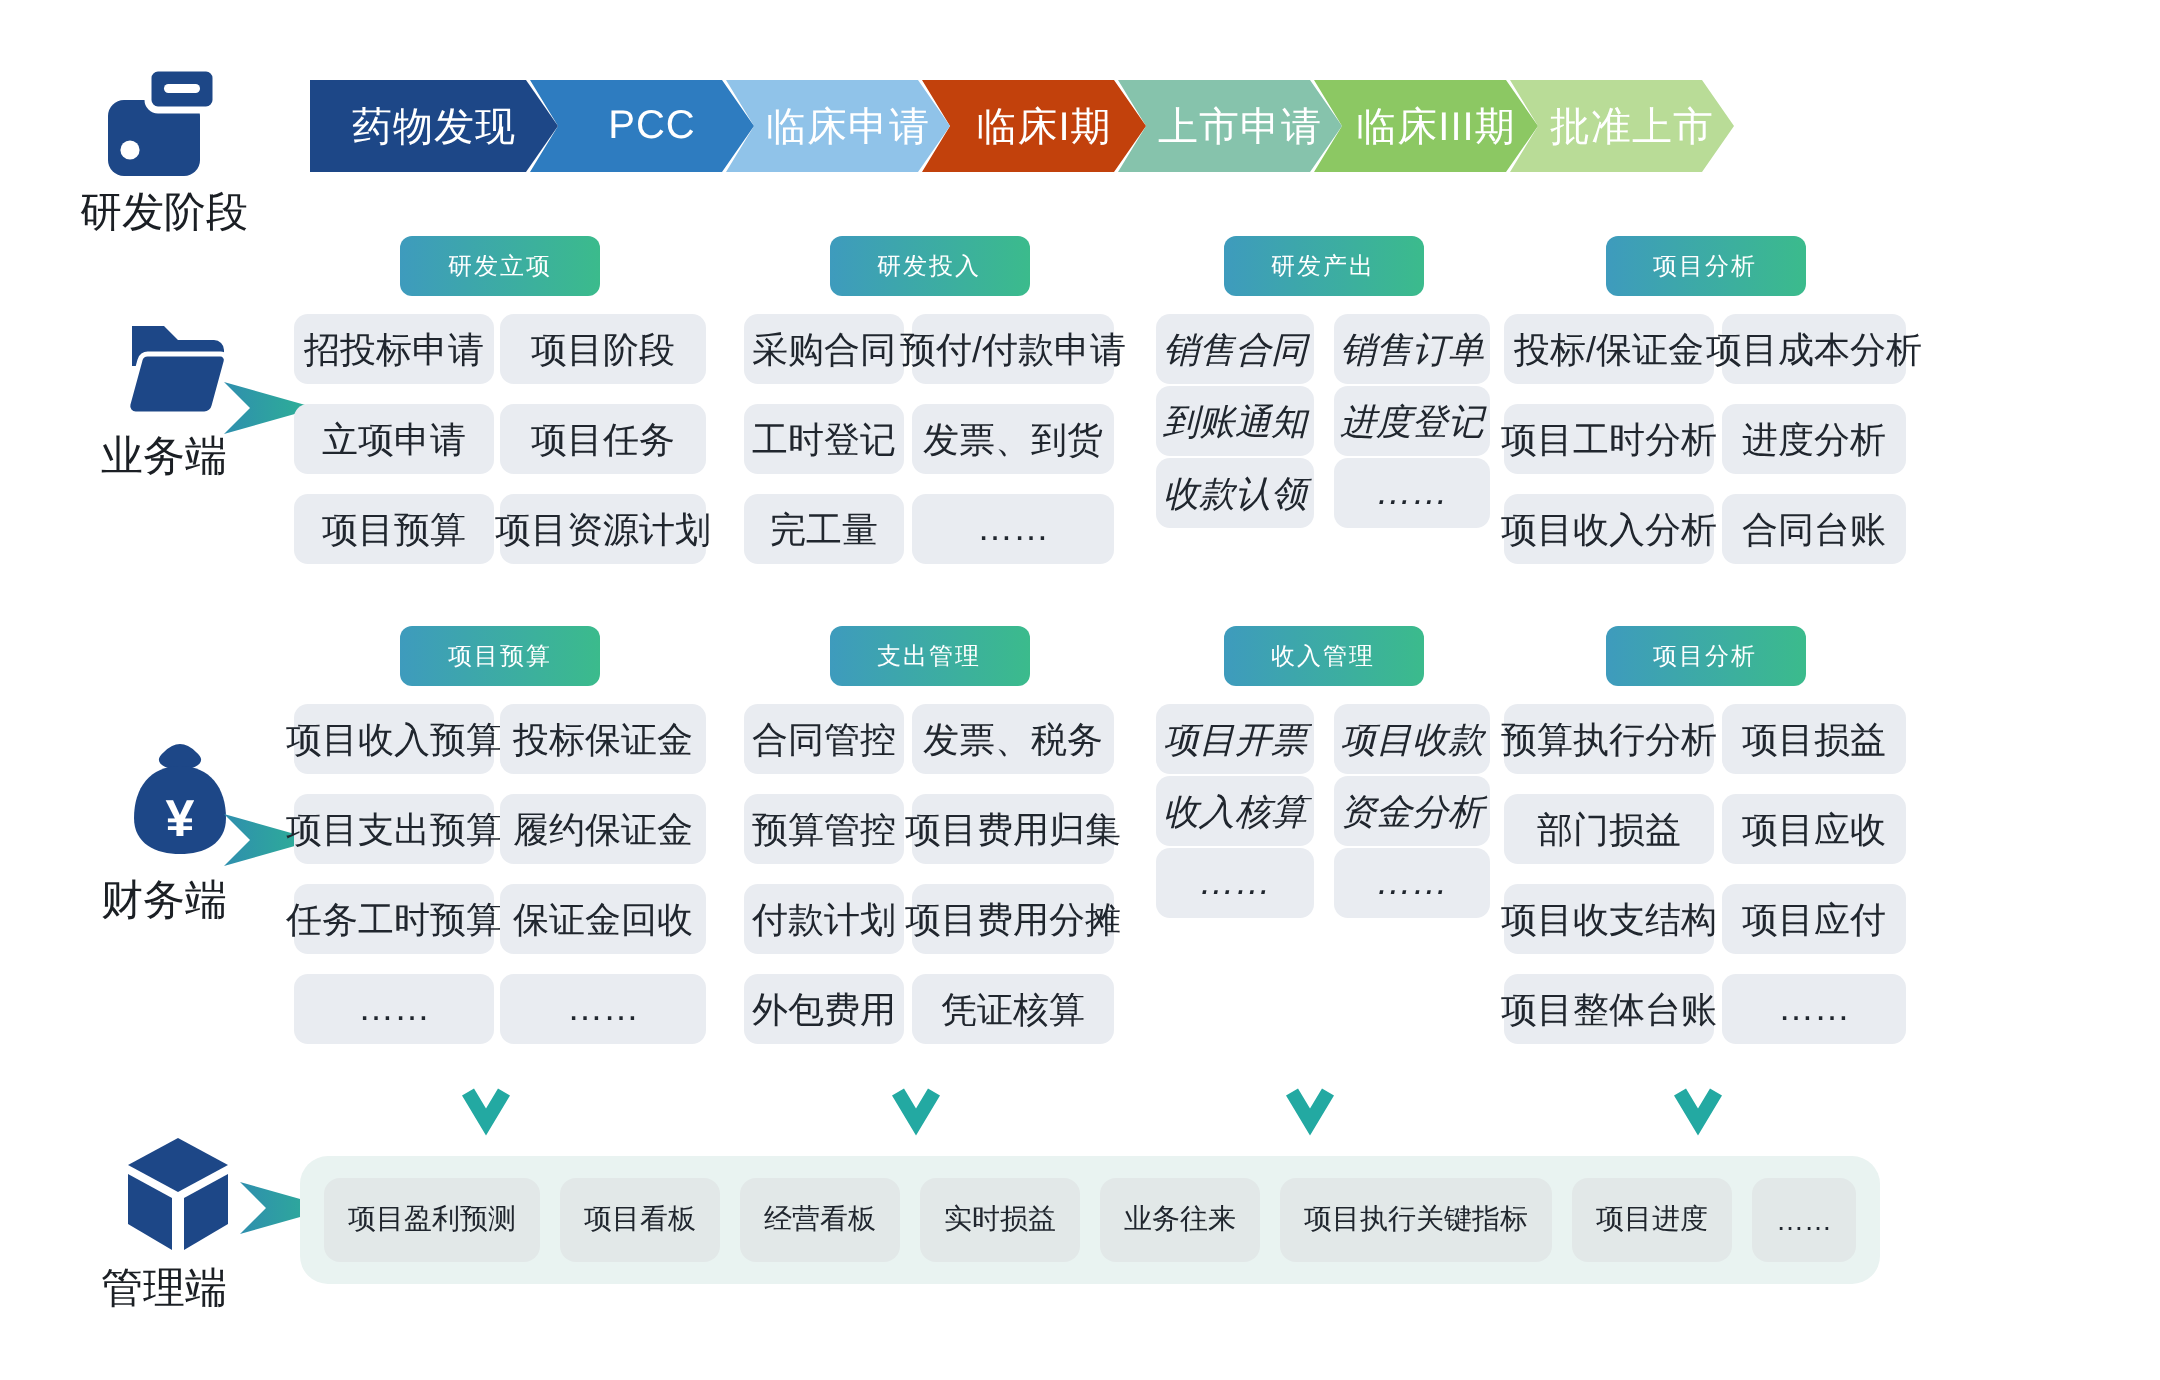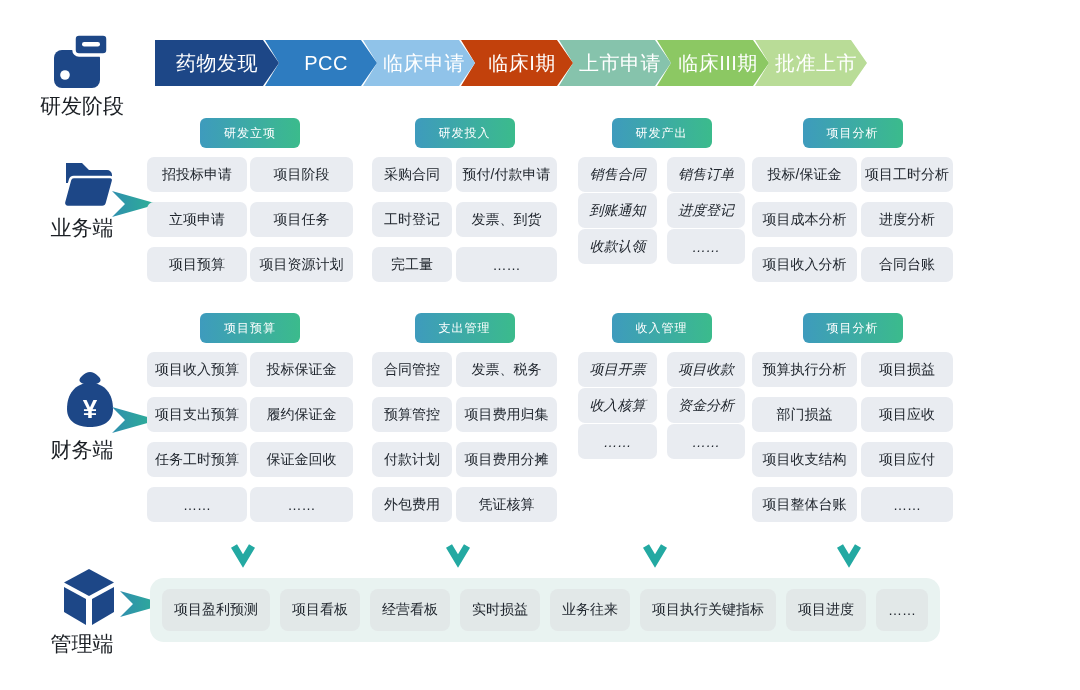--- a/index.html
+++ b/index.html
@@ -42,21 +42,21 @@
     display:flex; align-items:center; justify-content:center;
   }
   .group-grid { display:grid; justify-content:center; }
   .g0 .group-grid { grid-template-columns:100px 103px; gap:10px 3px; }
   .g1 .group-grid { grid-template-columns:80px 101px;  gap:10px 4px; }
   .g2 .group-grid { grid-template-columns:79px 78px;   gap:1px 10px;font-style:italic; }
   .g3 .group-grid { grid-template-columns:105px 92px;  gap:10px 4px; }
   .cell {
     height:35px; border-radius:7px; background:#e9ecf1;
     display:flex; align-items:center; justify-content:center;
-    font-size:14px; color:#20262e; white-space:nowrap; padding:0 3px;
+    font-size:18px; color:#20262e; white-space:nowrap; padding:0 3px;
   }
 
   
   .v-arrow { position:absolute; top:543px; width:24px; height:26px; }
   #mgmt-container {
     position:absolute; left:150px; top:578px; width:790px; height:64px;
     border-radius:14px; background:#e9f3f1;
     display:flex; align-items:center; padding:0 12px; gap:10px;
   }
   .mgmt-cell {
@@ -154,22 +154,22 @@
           <div class="cell">到账通知</div>
           <div class="cell">进度登记</div>
           <div class="cell">收款认领</div>
           <div class="cell">……</div>
         </div>
       </div>
       <div class="group g3">
         <div class="group-header">项目分析</div>
         <div class="group-grid">
           <div class="cell">投标/保证金</div>
+          <div class="cell">项目成本分析</div>
           <div class="cell">项目工时分析</div>
-          <div class="cell">项目成本分析</div>
           <div class="cell">进度分析</div>
           <div class="cell">项目收入分析</div>
           <div class="cell">合同台账</div>
         </div>
       </div>
     </div>
   <div id="finance-section" class="section">
       <div class="group g0">
         <div class="group-header">项目预算</div>
         <div class="group-grid">

